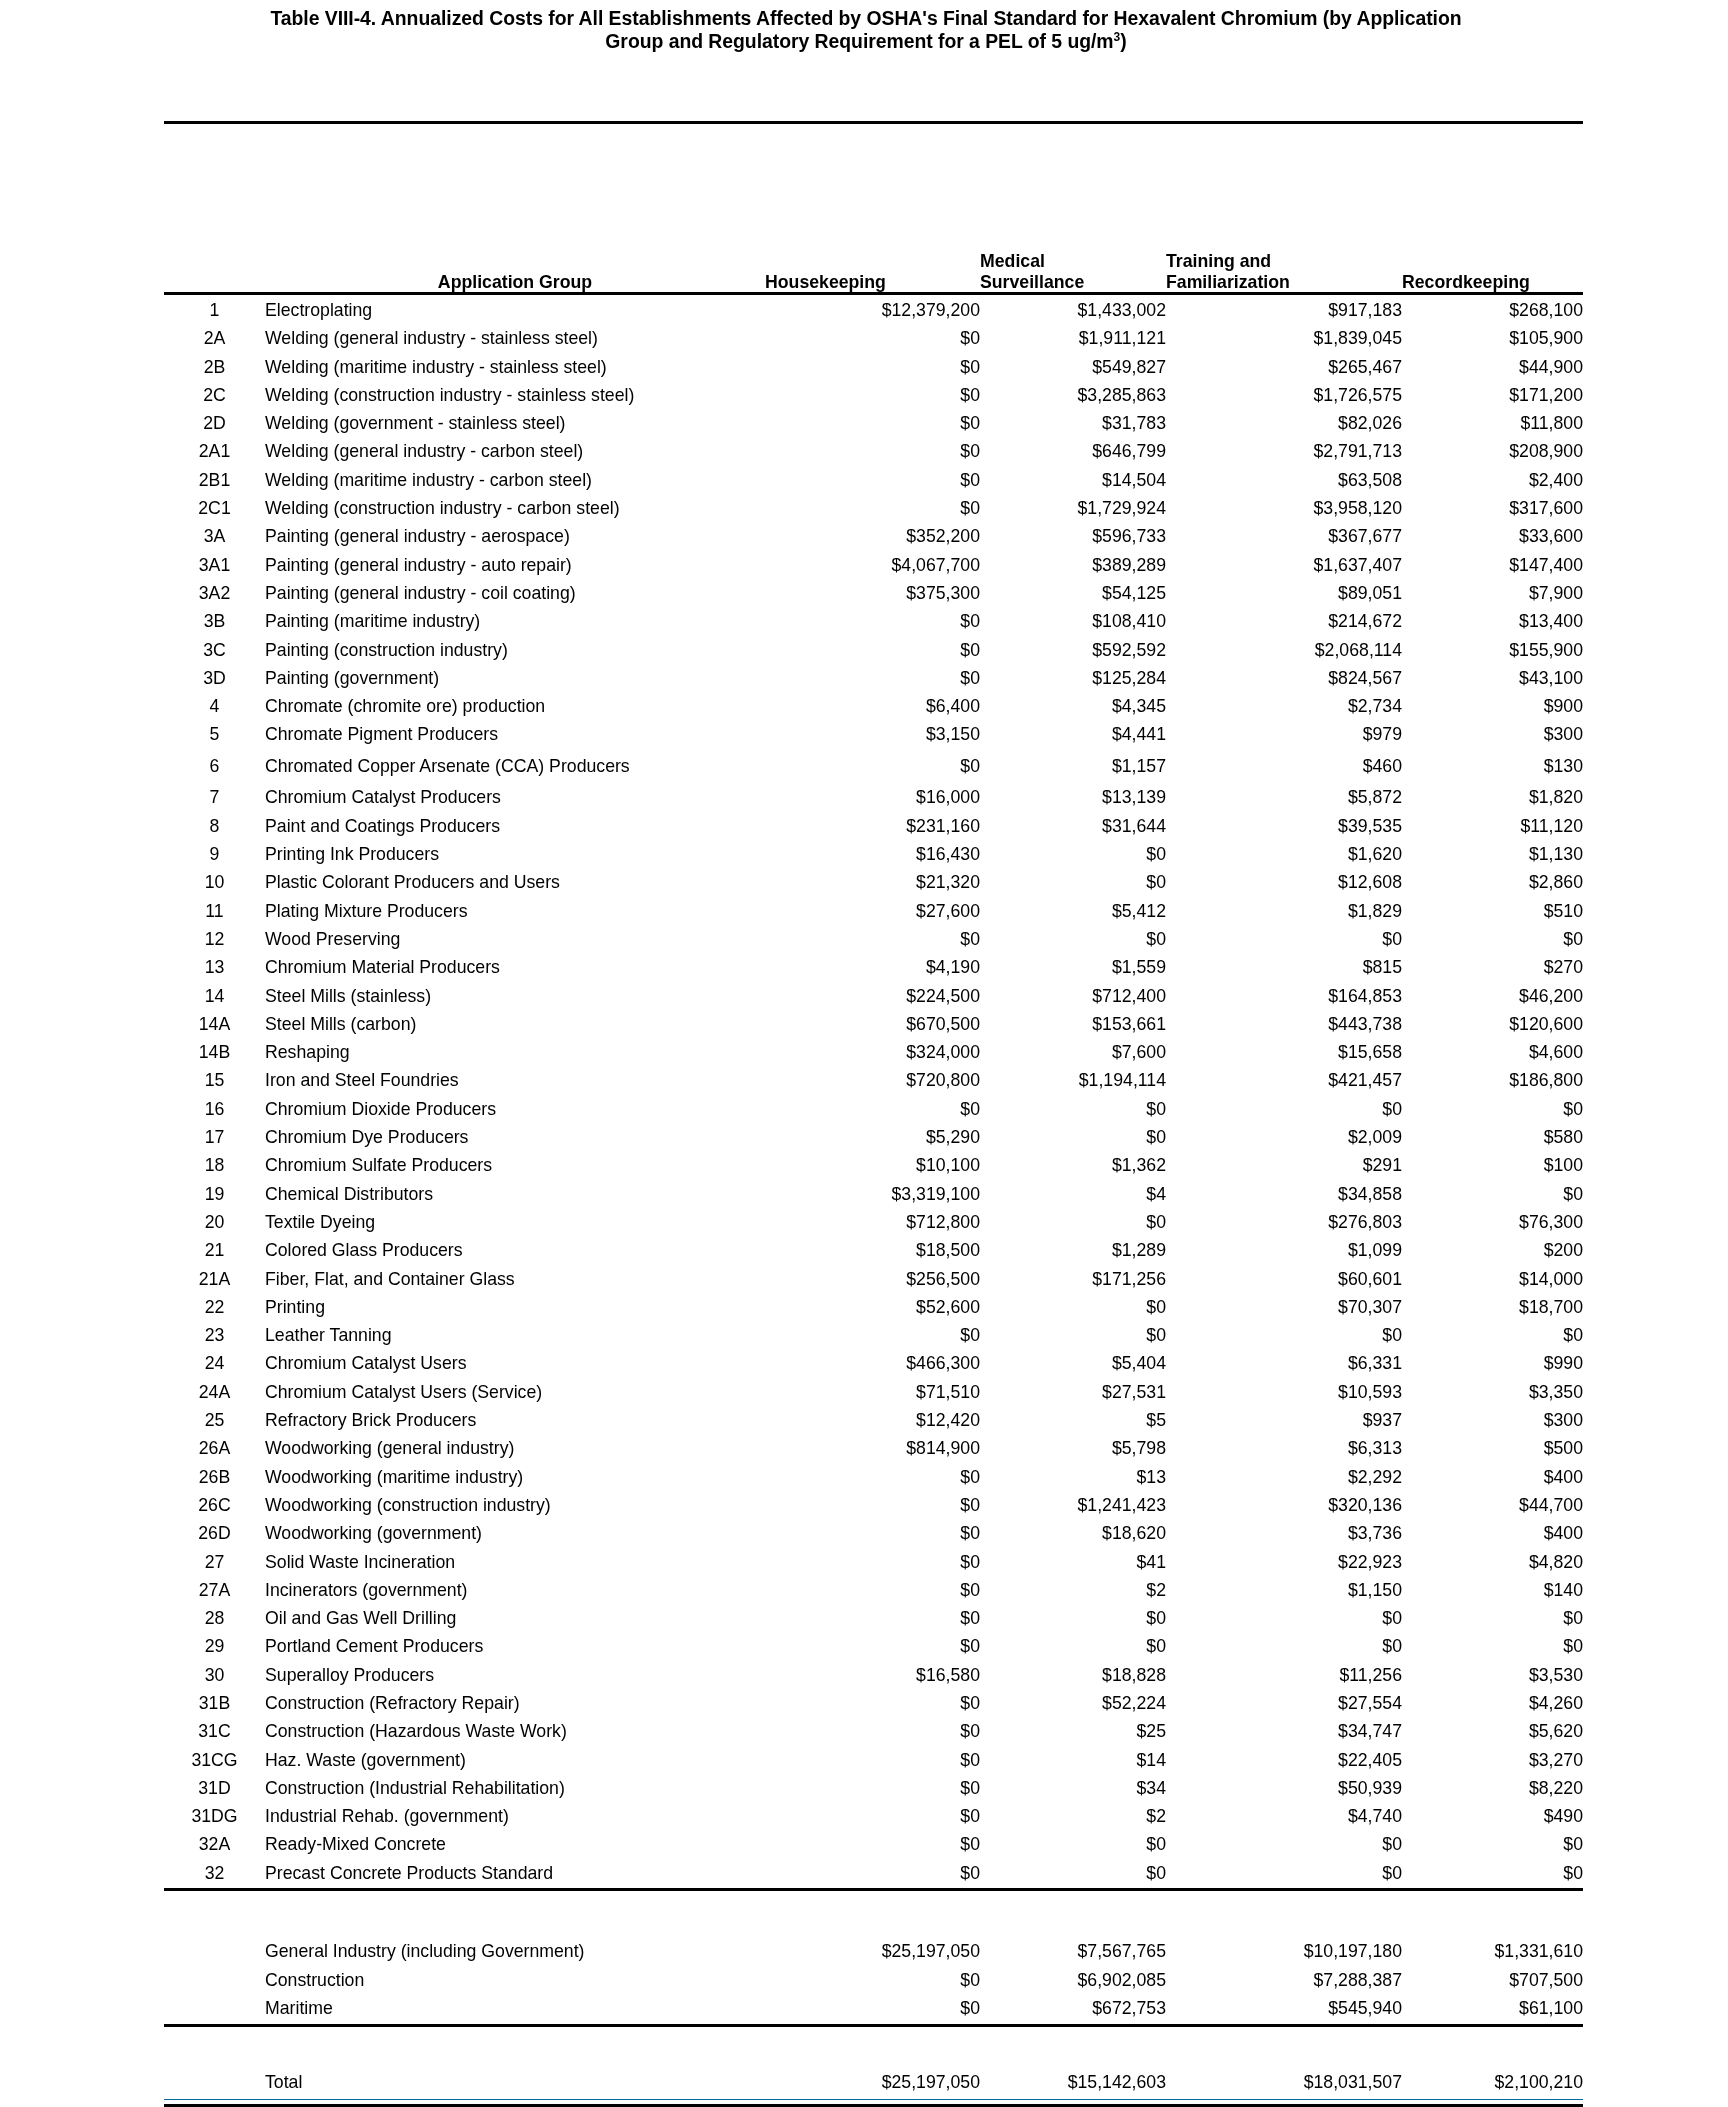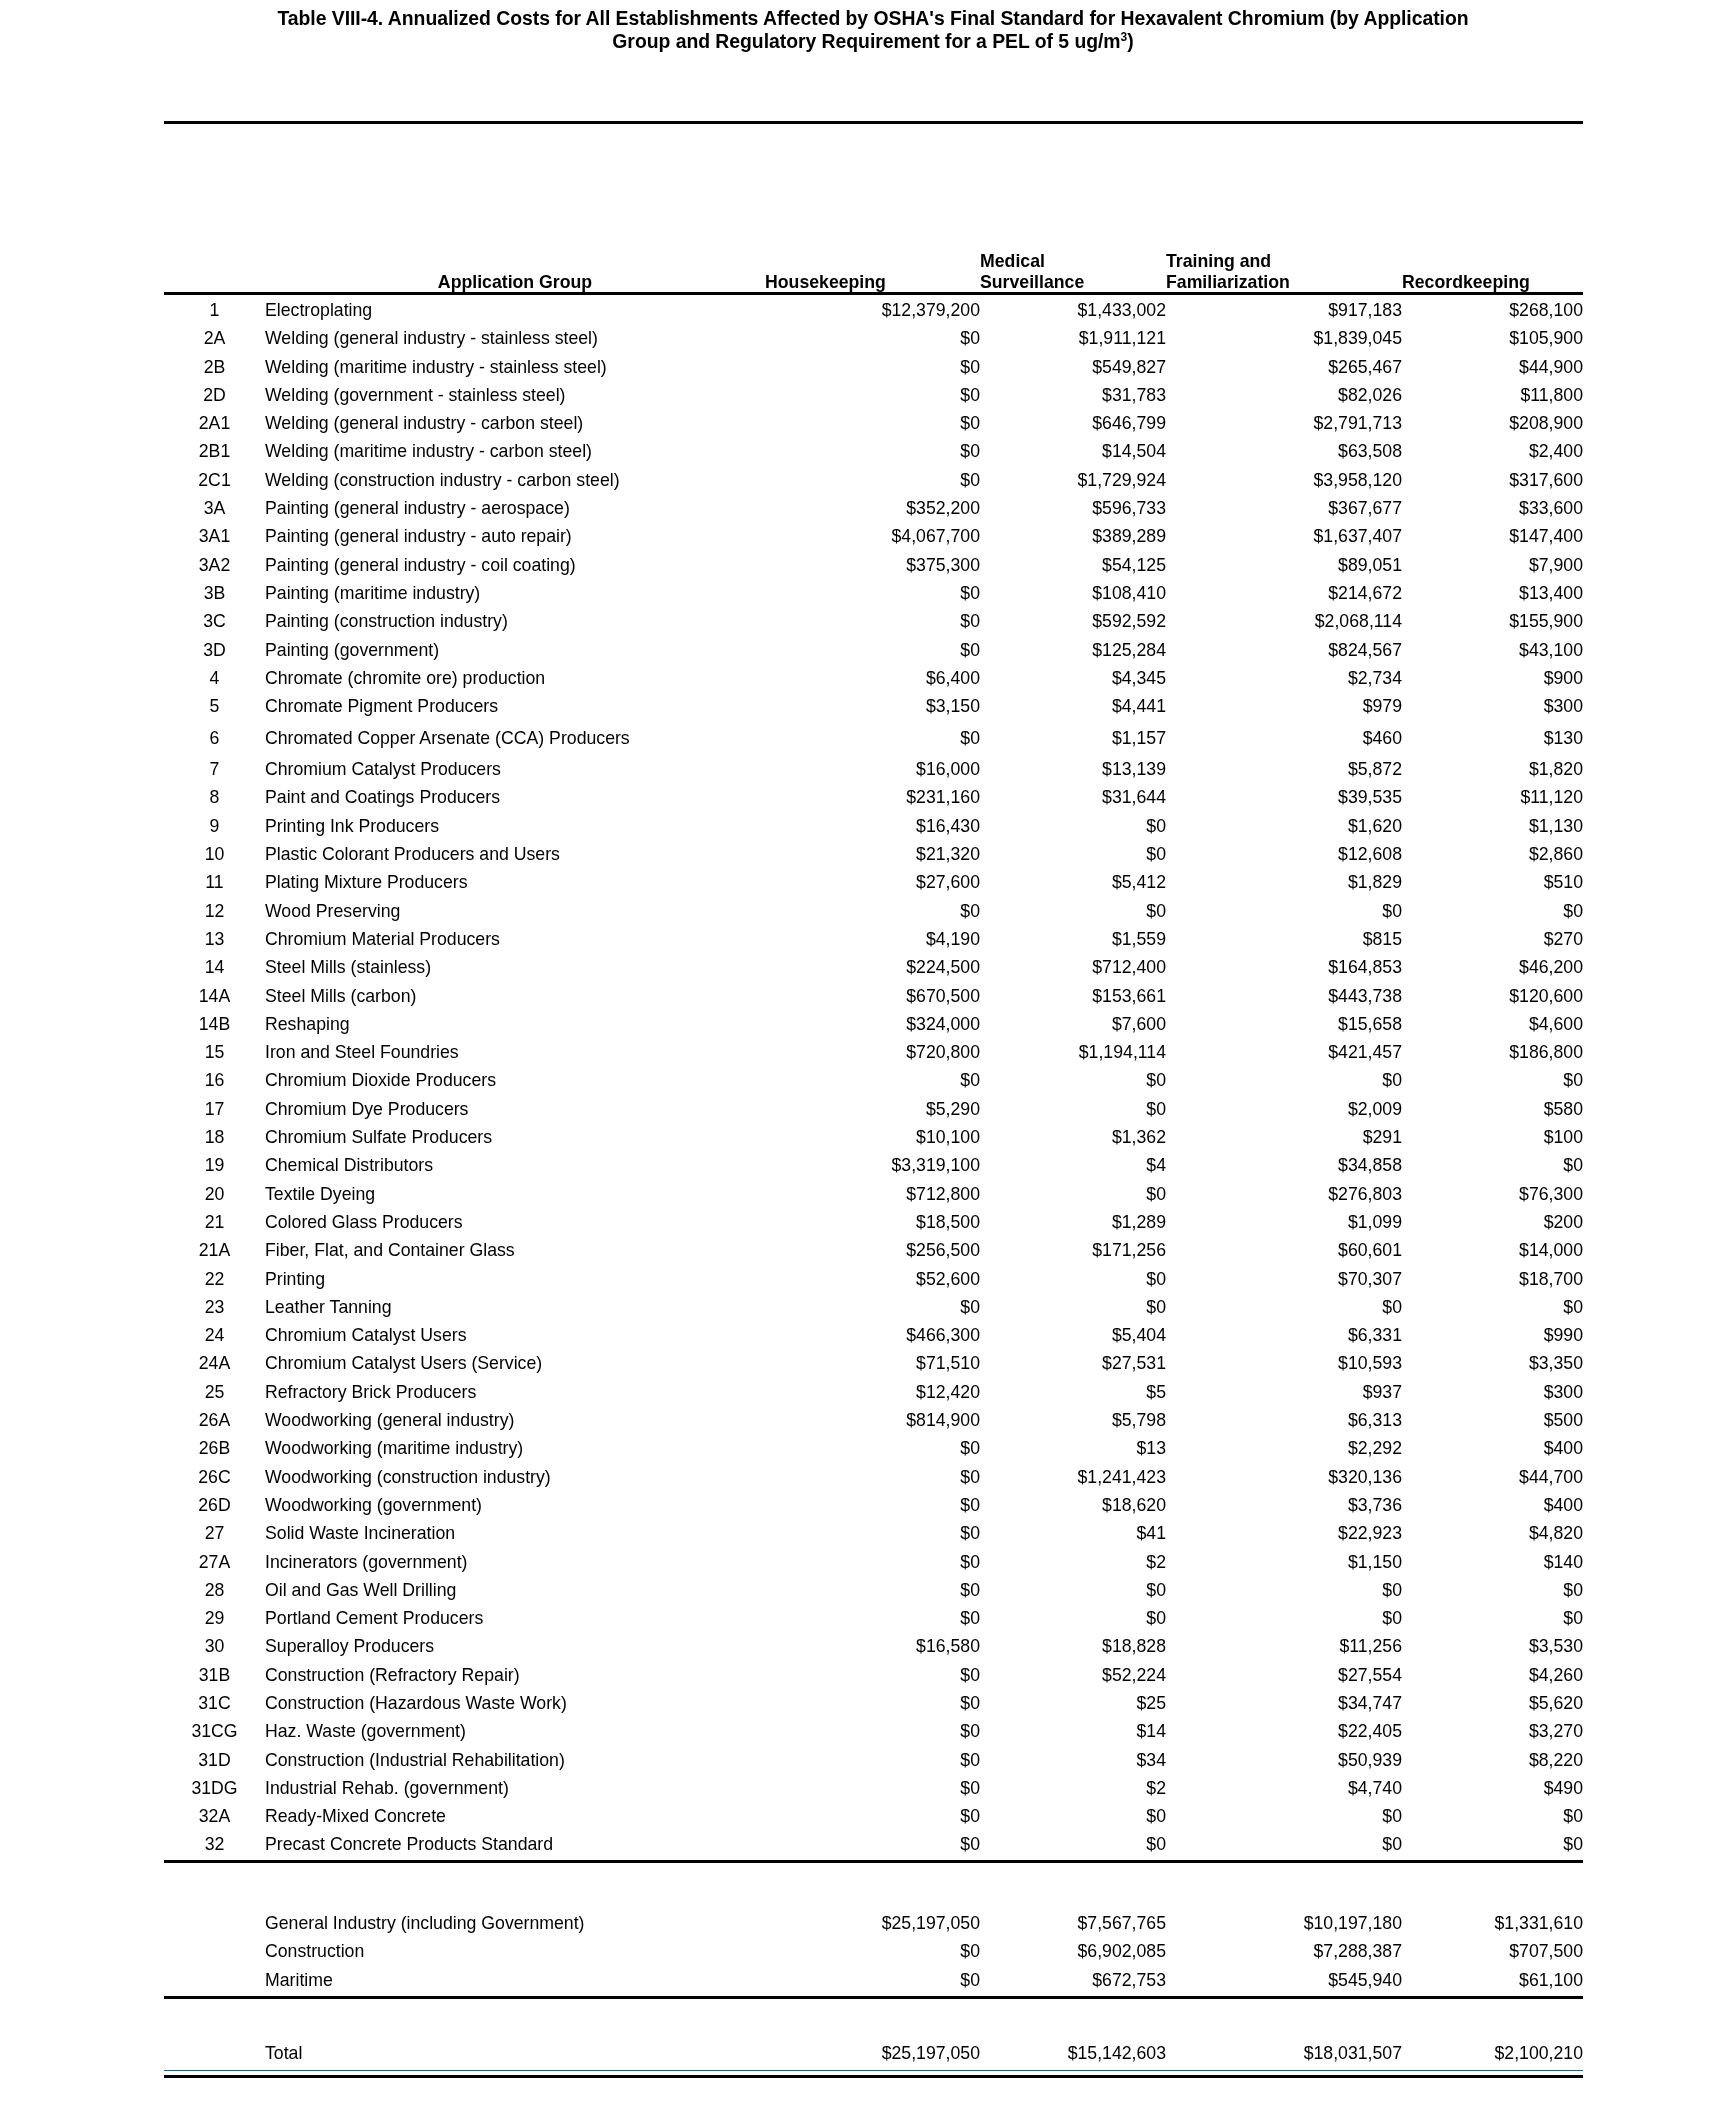--- a/index.html
+++ b/index.html
@@ -18,21 +18,21 @@
   .page {
     position: relative;
     width: 1729px;
     height: 2148px;
     box-sizing: border-box;
   }
 
   
   .title-block {
     position: absolute;
-    left: 32px;
+    left: 25px;
     top: 6.7px;
     width: 1682px;
     text-align: center;
     font-weight: bold;
     font-size: 19.4px;
     line-height: 1.18;
     letter-spacing: -0.04px;
   }
   .title-line1 { display: block; }
   .title-line2 { display: block; }
@@ -211,20 +211,28 @@
           </tr>
           <tr class="data-row">
             <td class="code">2B</td>
             <td class="name">Welding (maritime industry - stainless steel)</td>
             <td class="num">$0</td>
             <td class="num">$549,827</td>
             <td class="num">$265,467</td>
             <td class="num">$44,900</td>
           </tr>
           <tr class="data-row">
+            <td class="code">2C</td>
+            <td class="name">Welding (construction industry - stainless steel)</td>
+            <td class="num">$0</td>
+            <td class="num">$3,285,863</td>
+            <td class="num">$1,726,575</td>
+            <td class="num">$171,200</td>
+          </tr>
+          <tr class="data-row">
             <td class="code">2D</td>
             <td class="name">Welding (government - stainless steel)</td>
             <td class="num">$0</td>
             <td class="num">$31,783</td>
             <td class="num">$82,026</td>
             <td class="num">$11,800</td>
           </tr>
           <tr class="data-row">
             <td class="code">2A1</td>
             <td class="name">Welding (general industry - carbon steel)</td>

